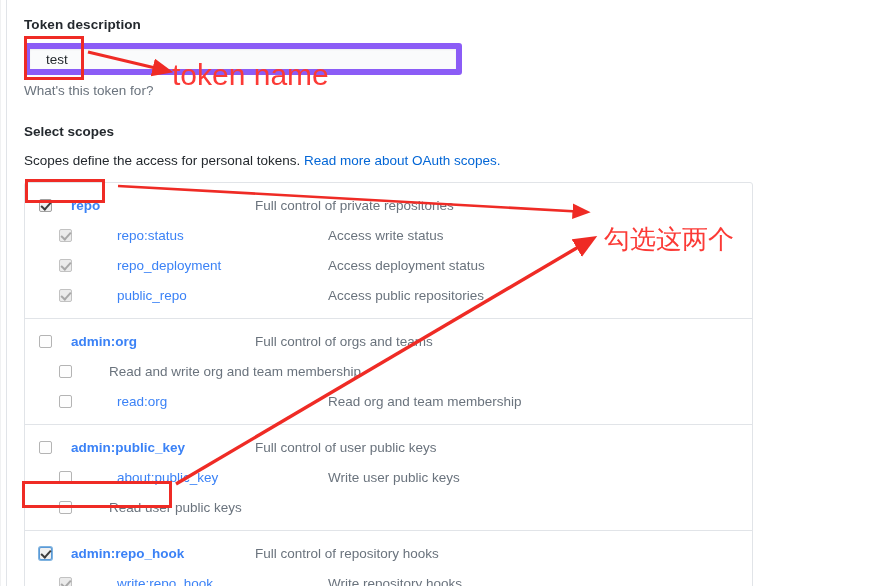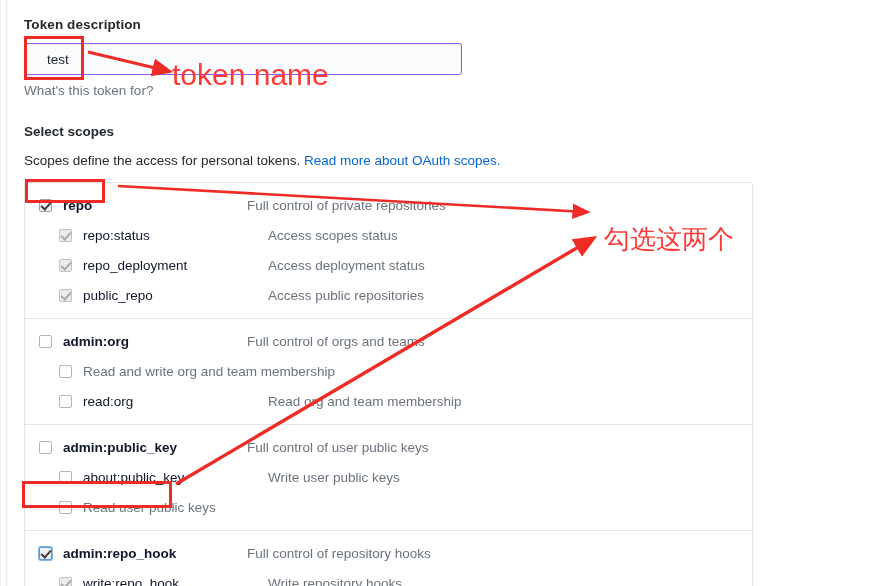--- a/index.html
+++ b/index.html
@@ -49,27 +49,27 @@
     color: #24292e;
     margin-top: 16px;
     line-height: 18px;
     letter-spacing: .1px;
   }
   .text-input {
     margin-top: 9px;
     width: 438px;
     height: 32px;
     box-sizing: border-box;
-    border: 1px solid #8b5cf6;
+    border: 6px solid #8b5cf6;
     border-radius: 3px;
     background: #fafbfc;
     box-shadow: inset 0 1px 2px rgba(27,31,35,0.06);
     font-size: 13.5px;
     color: #24292e;
-    padding: 0 22px;
+    padding: 0 16px;
     line-height: 30px;
     font-family: "Liberation Sans", sans-serif;
     outline: none;
   }
   .field-note {
     font-size: 13.5px;
     color: #6a737d;
     margin-top: 7px;
     line-height: 17px;
   }
@@ -110,20 +110,21 @@
     border-bottom: none;
   }
   .scope-row {
     display: flex;
     align-items: center;
     height: 30px;
     padding-left: 14px;
   }
   .scope-row.child {
     padding-left: 34px;
+    gap: 26px;
   }
   .cb {
     width: 13px;
     height: 13px;
     box-sizing: border-box;
     border: 1px solid #b4b4b4;
     border-radius: 2px;
     background: #fdfdfd;
     position: relative;
     flex: 0 0 auto;
@@ -150,24 +151,25 @@
   }
   .cb.checked.disabled::after {
     border-color: #a8a8a8;
   }
   .cb.focusring {
     border-color: #5a9ad8;
     box-shadow: 0 0 0 1px #7fb3e0;
   }
   .scope-name {
     font-size: 13.5px;
-    color: #0f172a;
+    color: #3b82f6;
     width: 205px;
     flex: 0 0 auto;
     line-height: 17px;
+    margin-left: 8px;
   }
   .scope-row:not(.child) .scope-name {
     font-weight: bold;
     width: 184px;
   }
   .scope-row.child .scope-name {
     width: 185px;
   }
   .scope-desc {
     font-size: 13.5px;
@@ -230,21 +232,21 @@
   <div class="scopes-panel" id="scopes-panel">
       <div class="scope-group">
         <div class="scope-row">
           <span class="cb checked"></span>
           <span class="scope-name">repo</span>
           <span class="scope-desc">Full control of private repositories</span>
         </div>
         <div class="scope-row child">
           <span class="cb checked disabled"></span>
           <span class="scope-name">repo:status</span>
-          <span class="scope-desc">Access scopes status</span>
+          <span class="scope-desc">Access write status</span>
         </div>
         <div class="scope-row child">
           <span class="cb checked disabled"></span>
           <span class="scope-name">repo_deployment</span>
           <span class="scope-desc">Access deployment status</span>
         </div>
         <div class="scope-row child">
           <span class="cb checked disabled"></span>
           <span class="scope-name">public_repo</span>
           <span class="scope-desc">Access public repositories</span>

